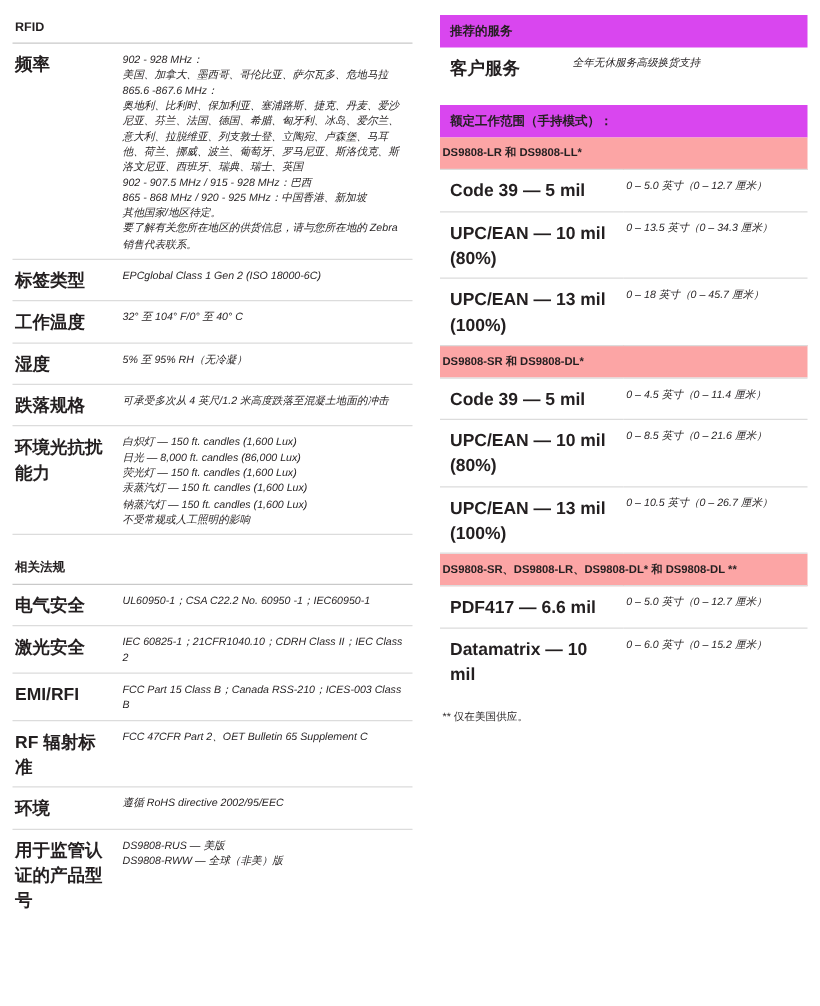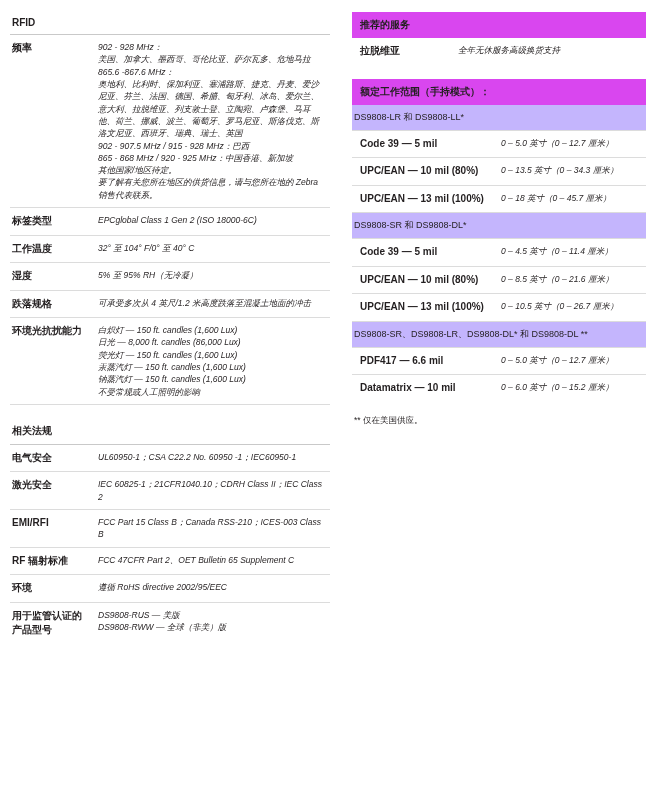--- a/index.html
+++ b/index.html
@@ -42,37 +42,37 @@
   }
   table.spec td {
     vertical-align: top;
     padding: 6px 6px 6px 2px;
     border-bottom: 1px solid #dcdcdc;
     line-height: 1.45;
   }
   table.spec td.lbl {
     width: 86px;
     font-weight: bold;
-    font-size: 10px;
+    font-size: 14px;
     color: #231f20;
   }
   table.spec td.val {
     font-size: 8.5px;
     color: #231f20;
     font-style: italic;
   }
   table.spec tr.no-border td { border-bottom: none; }
 
   
   table.spec.r td.lbl { width: 104px; }
   table.spec.r td.val { }
 
   .subhead-row td {
-    background: #c4b5fd;
-    font-weight: normal;
+    background: #fca5a5;
+    font-weight: bold;
     font-size: 9px;
     padding: 5px 6px 5px 8px;
     border-bottom: 1px solid #dcdcdc;
     margin-left: 37px;
   }
   .sec-head-gray {
     background: #d946ef;
     font-size: 10px;
     font-weight: bold;
     padding: 6px 8px;
@@ -171,21 +171,21 @@
     </tbody>
       </table>
   </div>
 
   <div class="col-right">
 
     <div class="sec-head-gray" style="margin-top:0">推荐的服务</div>
     <table class="spec r">
       <tbody>
           <tr class="no-border">
-        <td class="lbl" style="padding-left:8px">拉脱维亚</td>
+        <td class="lbl" style="padding-left:8px">客户服务</td>
         <td class="val">全年无休服务高级换货支持</td>
       </tr>
     </tbody>
       </table>
 
     <div class="sec-head-gray">额定工作范围（手持模式）：</div>
     <table class="spec r">
       <tbody>
           <tr class="subhead-row">
         <td colspan="2">DS9808-LR 和 DS9808-LL*</td>

